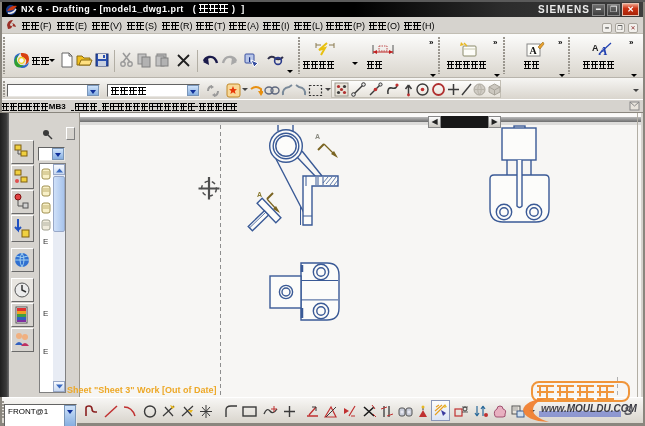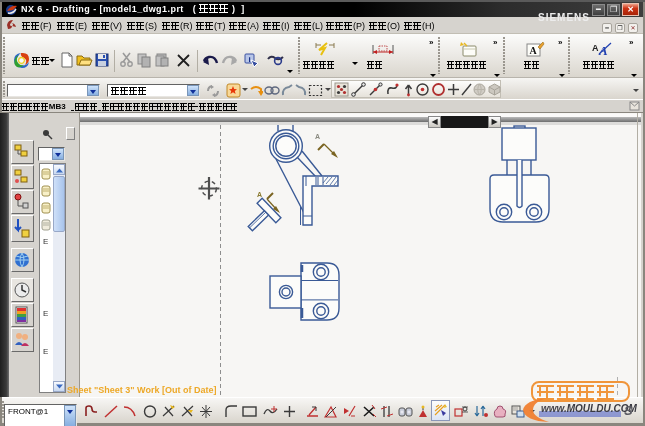--- a/index.html
+++ b/index.html
@@ -44,21 +44,21 @@
 <div class="abs" style="left:0;top:423px;width:645px;height:3px;background:#8a867e"></div>
 <div class="abs" style="left:0;top:2px;width:2px;height:424px;background:#8a867e"></div>
 <div class="abs" style="left:643px;top:2px;width:2px;height:424px;background:#8a867e"></div>
 
 <svg class="abs" style="left:5px;top:3px" width="13" height="13" viewBox="0 0 13 13">
  <circle cx="6" cy="7" r="5" fill="#1a3c8c"></circle>
       <path d="M2 8 Q6 2 12 3 L8 7 Z" fill="#d03a10"></path>
       <path d="M3 10 Q8 11 11 6" stroke="#e8e8e8" stroke-width="1.5" fill="none"></path>
 </svg>
 <span class="abs" style="left:21px;top:4px;font-size:9px;font-weight:bold;letter-spacing:0.45px;color:#fff;white-space:nowrap">NX 6 - Drafting - [model1_dwg1.prt&nbsp;&nbsp;&nbsp;(&nbsp;<span class="z" style="width:9px;height:9px;margin:0 1px 0 0"></span><span class="z" style="width:9px;height:9px;margin:0 1px 0 0"></span><span class="z" style="width:9px;height:9px;margin:0 1px 0 0"></span>&nbsp;)&nbsp;&nbsp;]</span>
-<span class="abs" style="left:538px;top:12px;font-size:10px;font-weight:bold;letter-spacing:1px;color:#ececec">SIEMENS</span>
+<span class="abs" style="left:538px;top:4px;font-size:10px;font-weight:bold;letter-spacing:1px;color:#ececec">SIEMENS</span>
 <span class="tbtn" style="left:592px;top:4px">━</span>
 <span class="tbtn" style="left:607px;top:4px">❐</span>
 <span class="tbtn" style="left:622px;top:3px;width:17px;height:13px;background:linear-gradient(#f0a088,#cc3214 40%,#a82408);border-color:#e8c0b0;font-weight:bold;line-height:11px">✕</span>
 
 <svg class="abs" style="left:6px;top:19px" width="11" height="11" viewBox="0 0 11 11">
       <path d="M1 6 Q2 1 7 1 L5 4 Q9 4 10 8 L6 7 Q6 10 2 10 Z" fill="#9a3028"></path>
       <circle cx="5.5" cy="5.5" r="1.5" fill="#d6d3ce"></circle>
     </svg>
 <span class="mi" style="left:22px"><span class="z z8"></span><span class="z z8"></span>(F)</span>
 <span class="mi" style="left:57px"><span class="z z8"></span><span class="z z8"></span>(E)</span>

